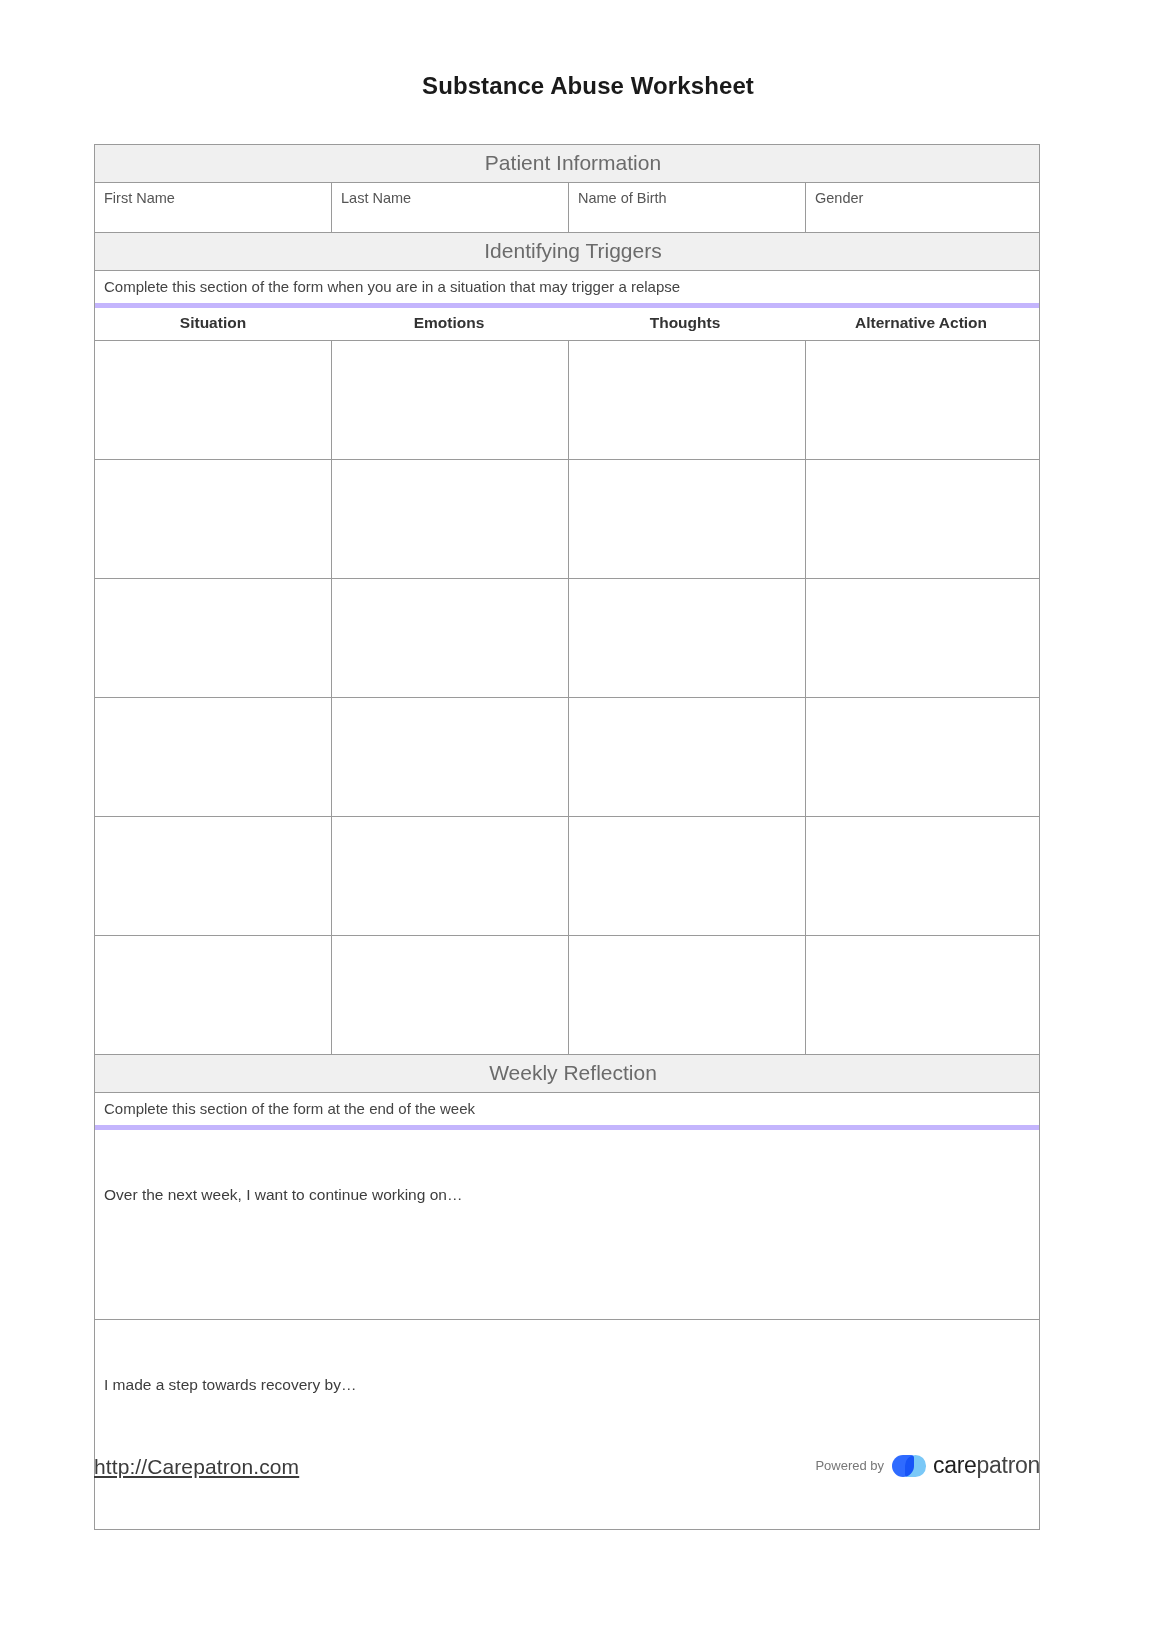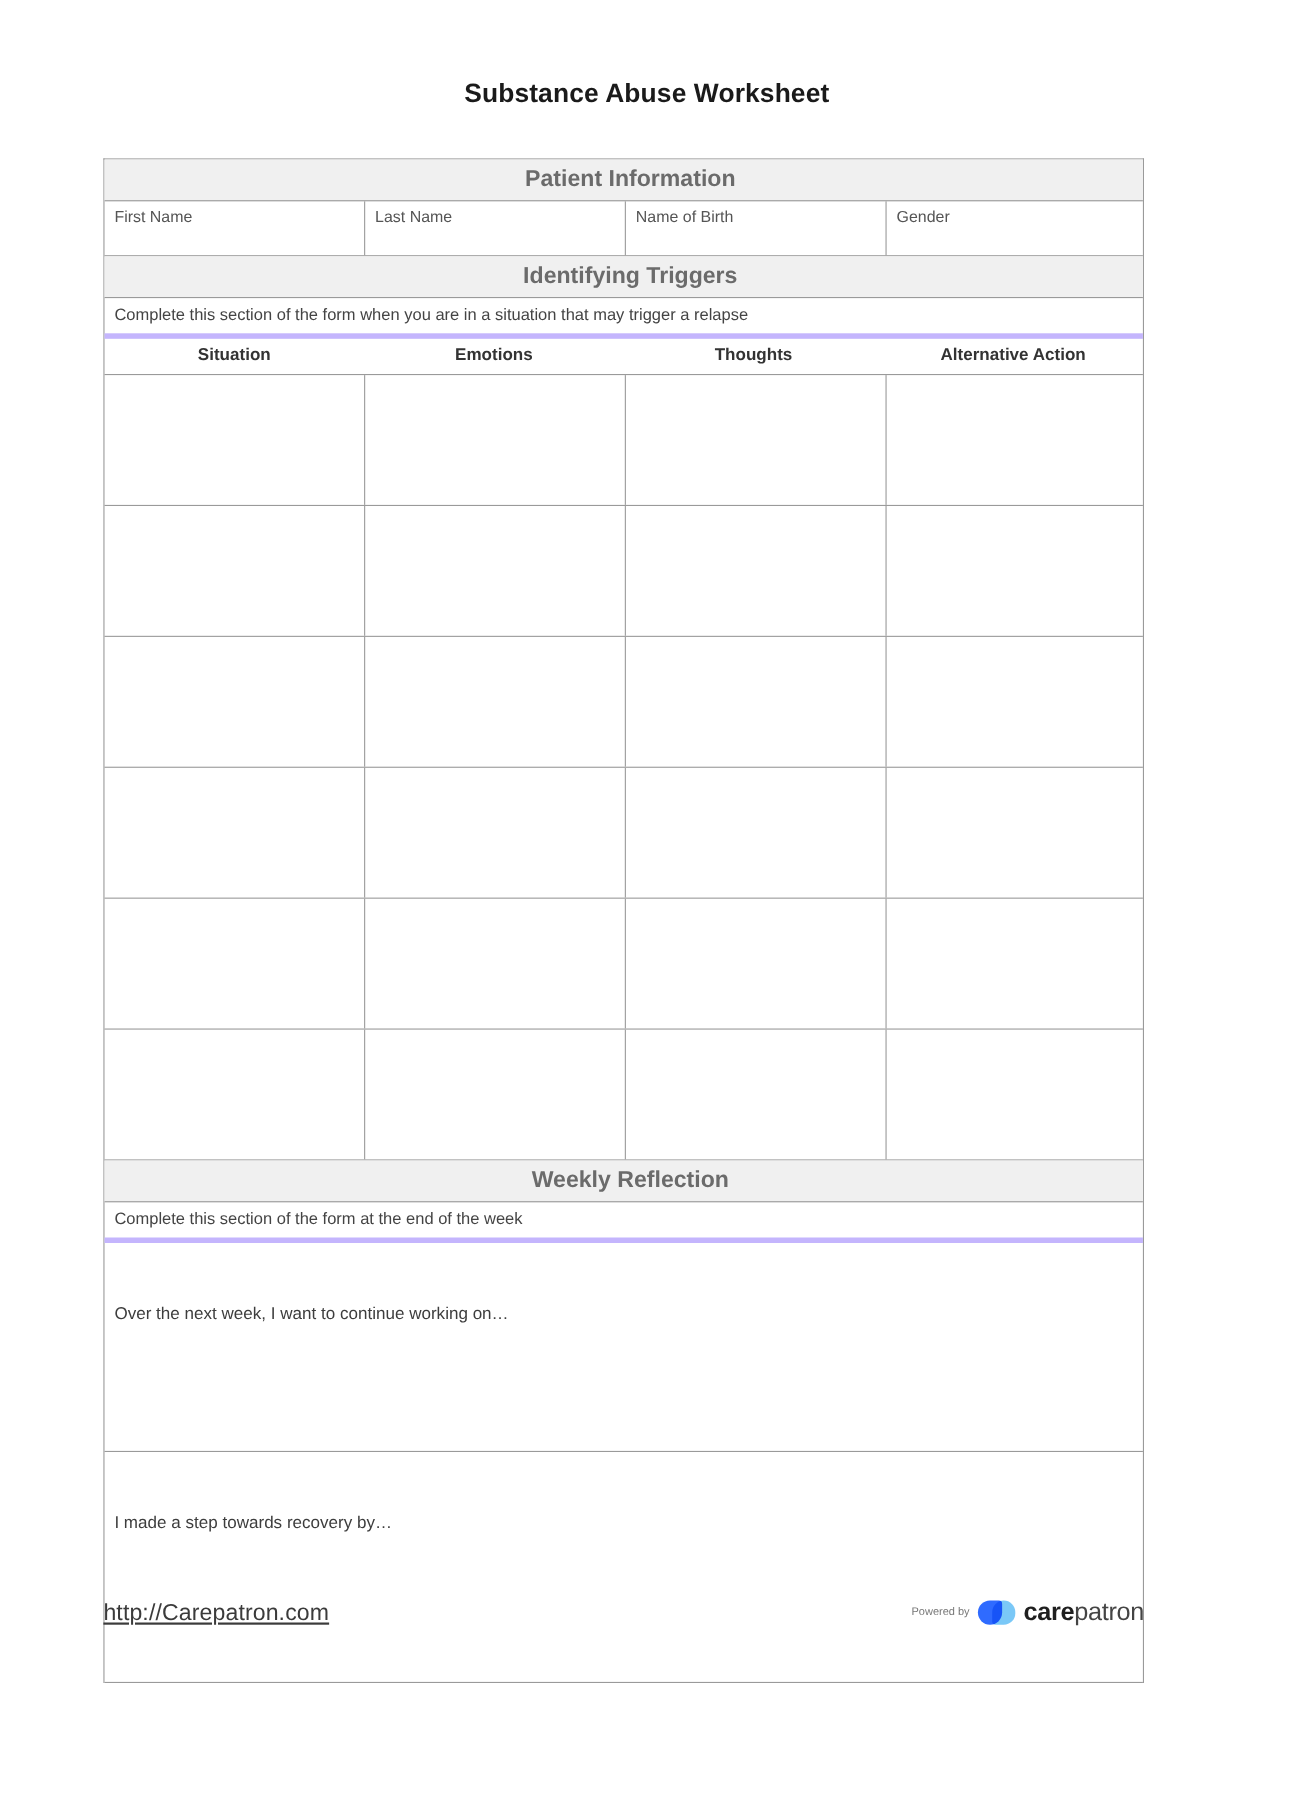--- a/index.html
+++ b/index.html
@@ -36,21 +36,21 @@
     top: 144px;
     width: 946px;
     border: 1px solid #9a9a9a;
     border-bottom: none;
   }
   .band {
     background: #f0f0f0;
     border-bottom: 1px solid #9a9a9a;
     text-align: center;
     font-size: 21px;
-    font-weight: bold;
+    font-weight: normal;
     color: #6b6b6b;
     padding: 6px 0 7px 12px;
     line-height: 1.15;
   }
   .row {
     display: flex;
     border-bottom: 1px solid #9a9a9a;
   }
   .cell {
     border-right: 1px solid #9a9a9a;
@@ -113,21 +113,21 @@
     color: #3b3b3b;
     text-decoration: underline;
     letter-spacing: 0.1px;
   }
   .brand {
     display: flex;
     align-items: center;
     gap: 7px;
   }
   .powered {
-    font-size: 10px;
+    font-size: 13px;
     color: #777777;
     margin-right: 1px;
   }
   .brand-mark {
     position: relative;
     width: 34px;
     height: 26px;
   }
   .brand-mark .b1 {
     position: absolute;
@@ -143,21 +143,21 @@
     background: #6fc3f7;
     border-radius: 11px 11px 11px 3px;
     mix-blend-mode: multiply;
     opacity: 0.92;
   }
   .brand-text {
     font-size: 23px;
     letter-spacing: -0.3px;
     color: #1f1f1f;
   }
-  .brand-text b { font-weight: bold; }
+  .brand-text b { font-weight: normal; }
   .brand-text span.light { font-weight: normal; color: #444444; }
   
   .c1 { flex: 0 0 237px; }
   .c2 { flex: 0 0 237px; }
   .c3 { flex: 0 0 237px; }
   .c4 { flex: 0 0 235px; }
 </style>
 </head>
 <body>
 

